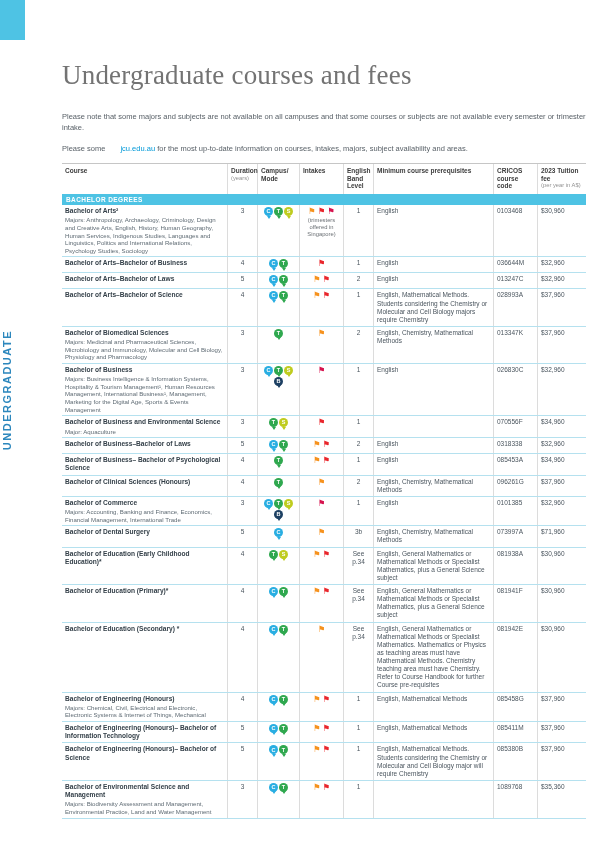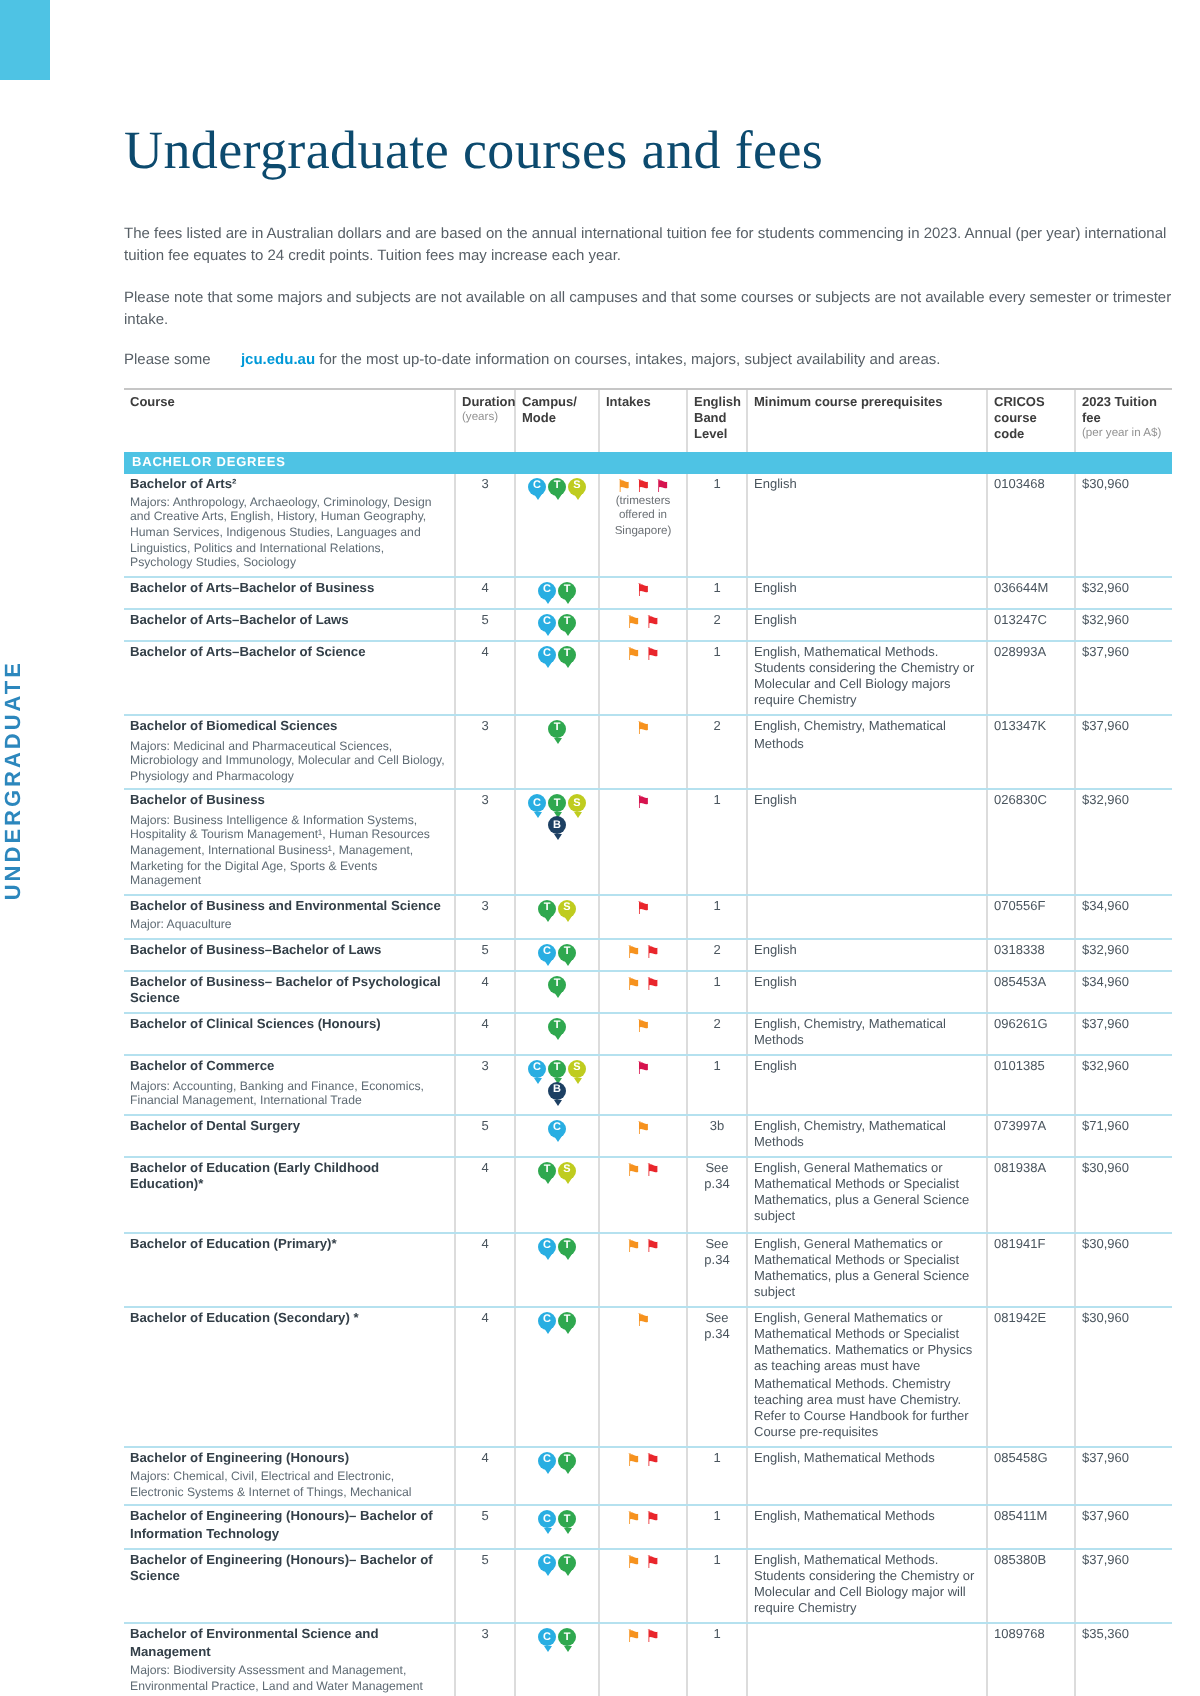--- a/index.html
+++ b/index.html
@@ -7,24 +7,24 @@
   .page{position:relative;width:600px;height:848px;background:#fff;}
 
   
   .corner-block{position:absolute;left:0;top:0;width:25px;height:40px;background:#4ec3e4;}
   .side-label{position:absolute;left:1px;top:330px;writing-mode:vertical-rl;transform:rotate(180deg);
     font-size:11px;font-weight:bold;letter-spacing:1.5px;color:#2c87bd;}
 
   .content{position:absolute;left:62px;top:0;width:524px;}
 
   h1.title{margin:60px 0 0 0;font-family:"Liberation Serif",serif;font-weight:500;
-    font-size:27px;color:#0c4a6e;letter-spacing:.2px;}
+    font-size:27px;color:#737373;letter-spacing:.2px;}
   .intro{margin-top:20px;}
   .intro p{margin:0 0 9px 0;font-size:7.5px;line-height:1.5;color:#575f66;}
-  .intro a{color:#0099d8;font-weight:bold;text-decoration:none;padding-left:13px;}
+  .intro a{color:#0099d8;font-weight:normal;text-decoration:none;padding-left:13px;}
 
   
   .tbl{margin-top:8px;}
   .grid{display:grid;grid-template-columns:166px 30px 42px 44px 30px 120px 44px 46px;}
   .grid>div{border-right:1px solid #dcdcdc;padding:2px 3px;}
   .grid>div:last-child{border-right:none;}
   .thead{border-top:1px solid #c6c6c6;}
   .thead>div{padding-top:3px;padding-bottom:4px;}
   .h-main{font-size:6.5px;font-weight:bold;color:#3d3d3d;line-height:1.2;}
   .h-sub{font-size:5.8px;color:#929292;line-height:1.2;}
@@ -54,21 +54,20 @@
 <body>
 
 <div class="page">
   <div class="corner-block"></div>
   <div class="side-label">UNDERGRADUATE</div>
 
   <div class="content">
     <h1 class="title">Undergraduate courses and fees</h1>
 
     <div class="intro">
-      <p>The fees listed are in Australian dollars and are based on the annual international tuition fee for students commencing in 2023. Annual (per year) international tuition fee equates to 24 credit points. Tuition fees may increase each year.</p>
       <p>Please note that some majors and subjects are not available on all campuses and that some courses or subjects are not available every semester or trimester intake.</p>
       <p><span>Please some </span><a href="#">jcu.edu.au</a><span> for the most up-to-date information on courses, intakes, majors, subject availability and areas.</span></p>
     </div>
 
     <div class="tbl">
       <div class="grid thead">
         <div>
             <div class="h-main">Course</div>
             <div class="h-sub"></div>
           </div>

